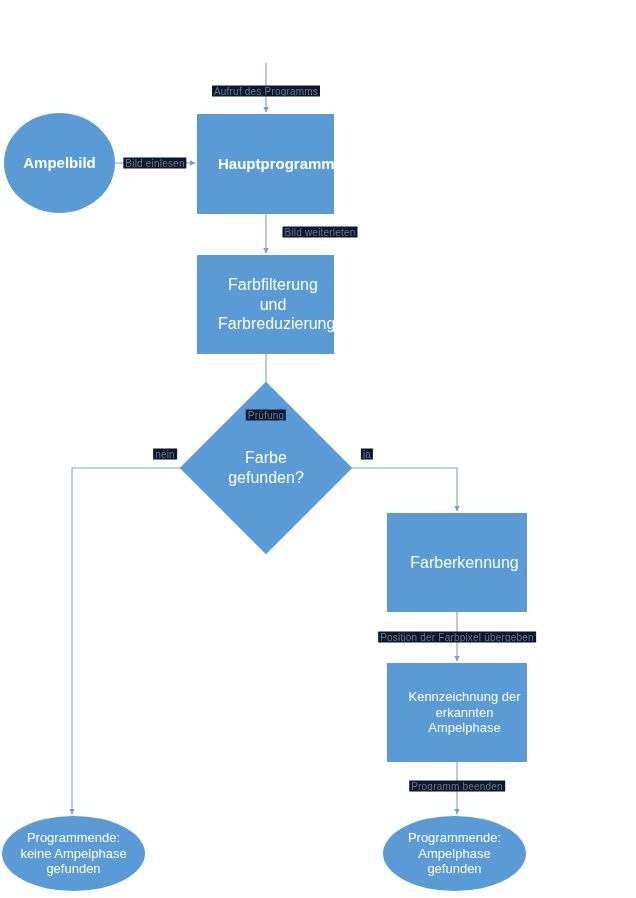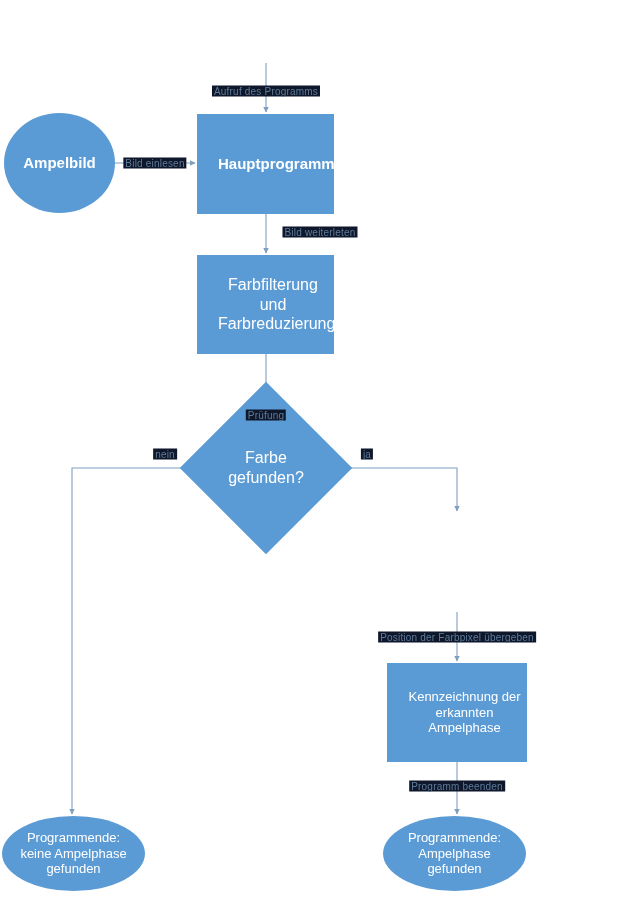--- a/index.html
+++ b/index.html
@@ -126,20 +126,23 @@
     <span class="label">Farbfilterung und
 Farbreduzierung</span>
   </div>
 
   <div class="node decision fs-14" style="left:205px; top:407px; width:122px; height:122px;">
     <span class="diamond-shape"></span>
     <span class="label">Farbe
 gefunden?</span>
   </div>
 
+  <div class="node process fs-14" style="left:387px; top:513px; width:140px; height:99px;">
+    <span class="label">Farberkennung</span>
+  </div>
 
   <div class="node process fs-13" style="left:387px; top:663px; width:140px; height:99px;">
     <span class="label">Kennzeichnung der
 erkannten
 Ampelphase</span>
   </div>
 
   <div class="node terminator fs-13" style="left:2px; top:816px; width:143px; height:75px;">
     <span class="label">Programmende:
 keine Ampelphase

